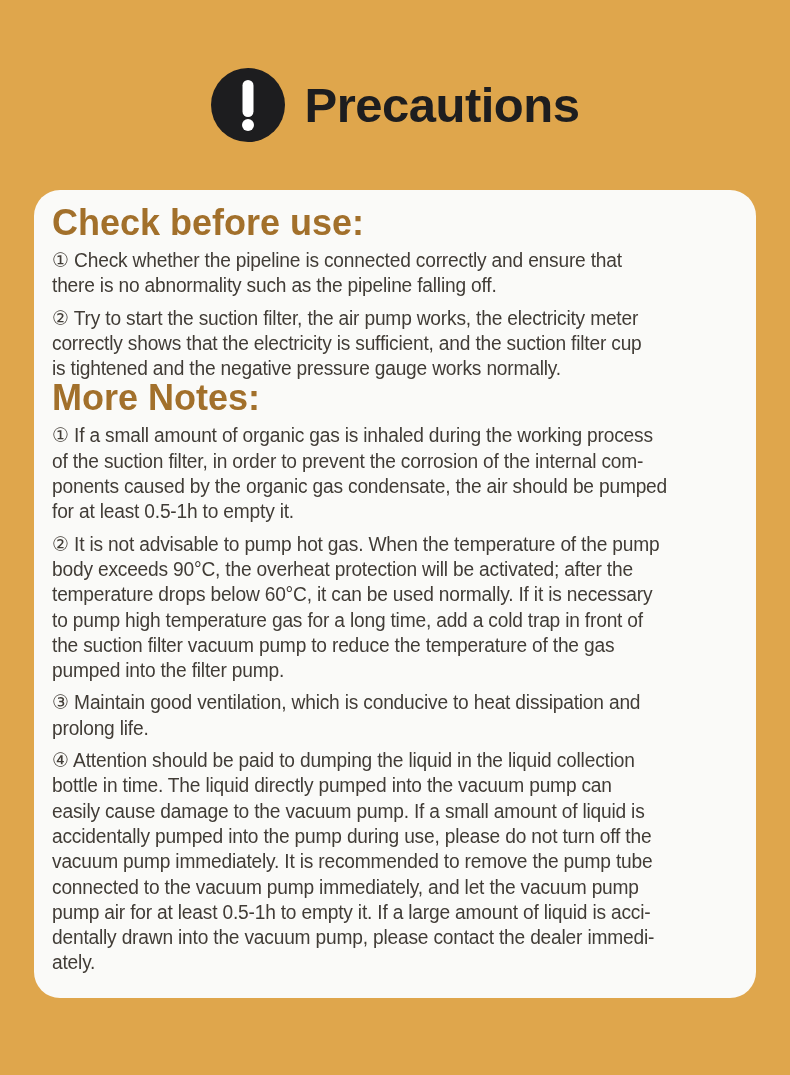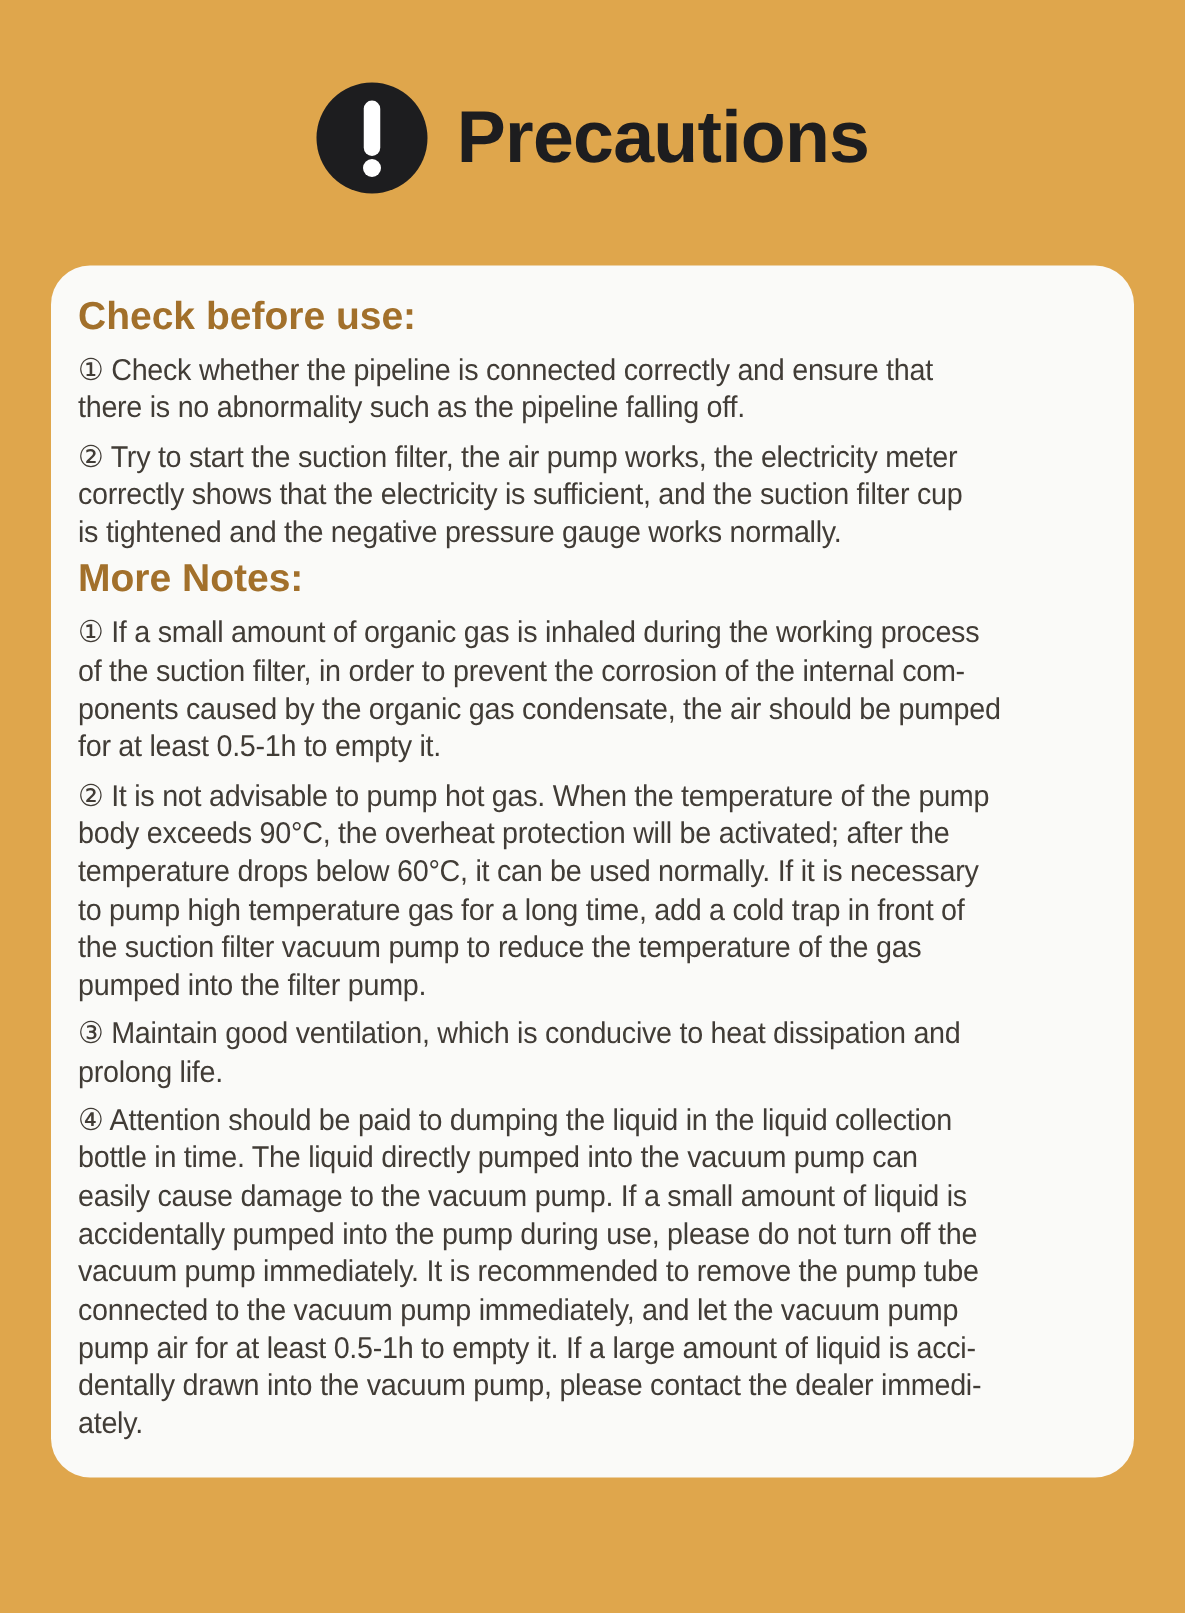--- a/index.html
+++ b/index.html
@@ -5,21 +5,21 @@
   html, body { margin: 0; padding: 0; }
   body {
     width: 790px; height: 1075px; overflow: hidden;
     background: var(--background, #DFA64C);
     font-family: "Liberation Sans", "DejaVu Sans", sans-serif;
   }
   .page { width: 790px; height: 1075px; position: relative; }
 
   .header {
     display: flex; align-items: center; justify-content: center;
-    gap: 20px; padding-top: 52px; height: 80px;
+    gap: 20px; padding-top: 52px; height: 80px; margin-top: 13px;
   }
   .alert-icon {
     width: 74px; height: 74px; border-radius: 50%;
     background: var(--icon-bg, #1D1D1F);
     position: relative; flex: 0 0 auto;
   }
   .alert-icon .bar {
     position: absolute; left: 50%; top: 12px; transform: translateX(-50%);
     width: 11px; height: 37px; border-radius: 6px;
     background: var(--icon-glyph, #FFFFFF);
@@ -35,21 +35,21 @@
   }
 
   .card {
     width: 722px; box-sizing: border-box;
     margin: 45px auto 0;
     background: var(--card, #FAFAF8);
     border-radius: 26px;
     padding: 16px 18px 22px 18px;
   }
   .sec-heading {
-    margin: 0 0 8px 0; font-size: 26px; line-height: 34px; font-weight: 700;
+    margin: 0 0 8px 0; font-size: 36px; line-height: 34px; font-weight: 700;
     color: var(--heading, #A2702B);
   }
   section + section .sec-heading { }
   .note-item {
     margin: 0 0 7px 0;
     font-size: 20px; line-height: 25.3px; letter-spacing: -0.2px;
     color: var(--body-text, #413C36);
     white-space: pre-line;
     width: 715px; transform: scaleX(0.958); transform-origin: 0 50%;
   }

